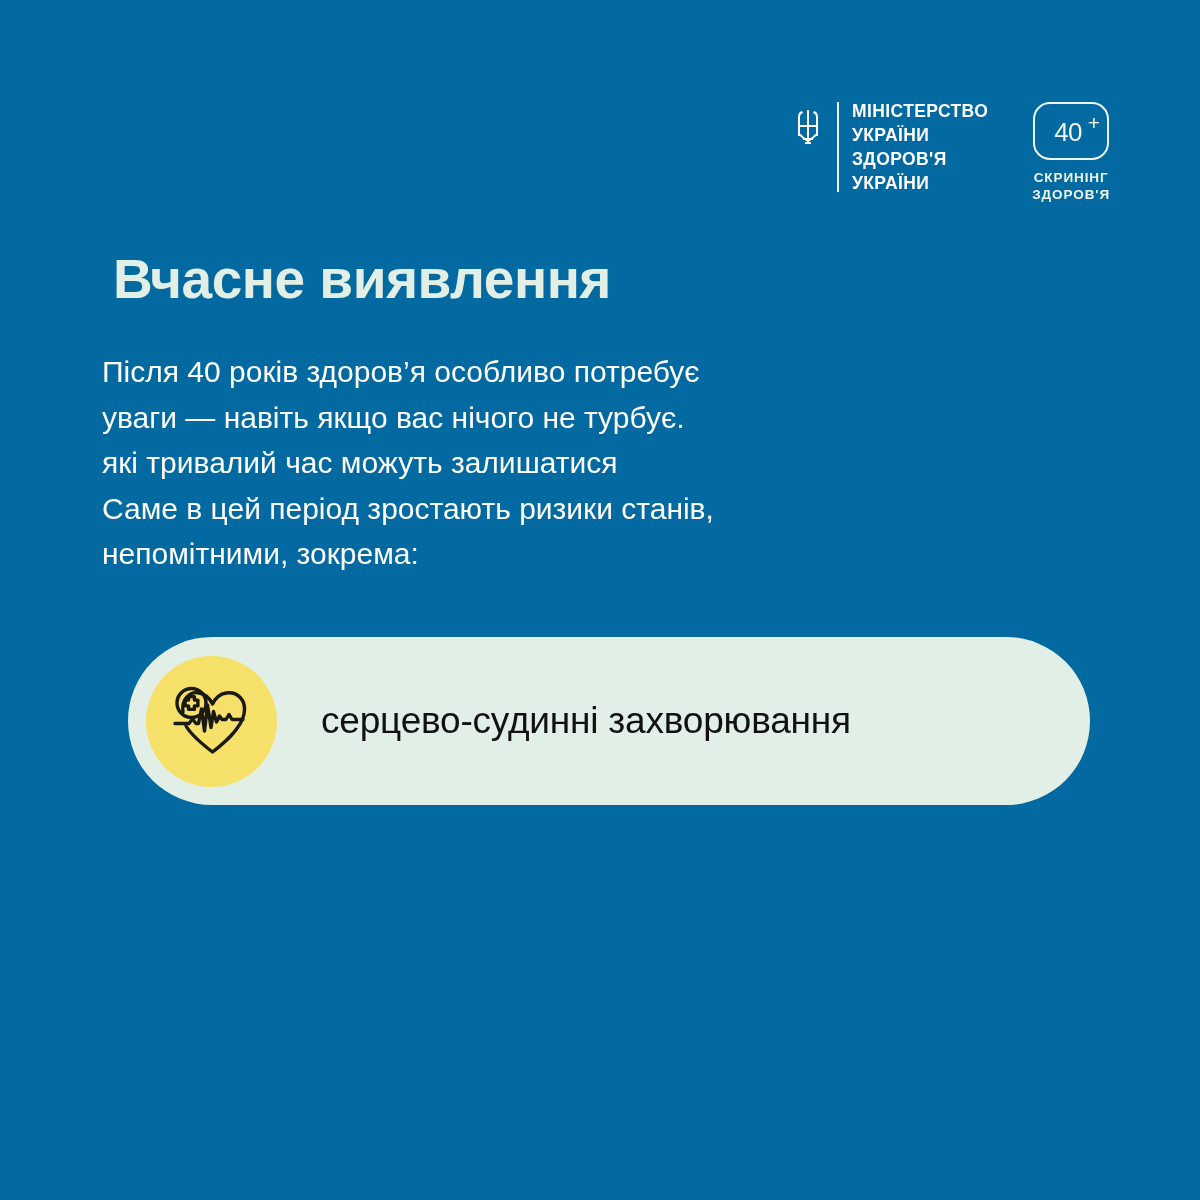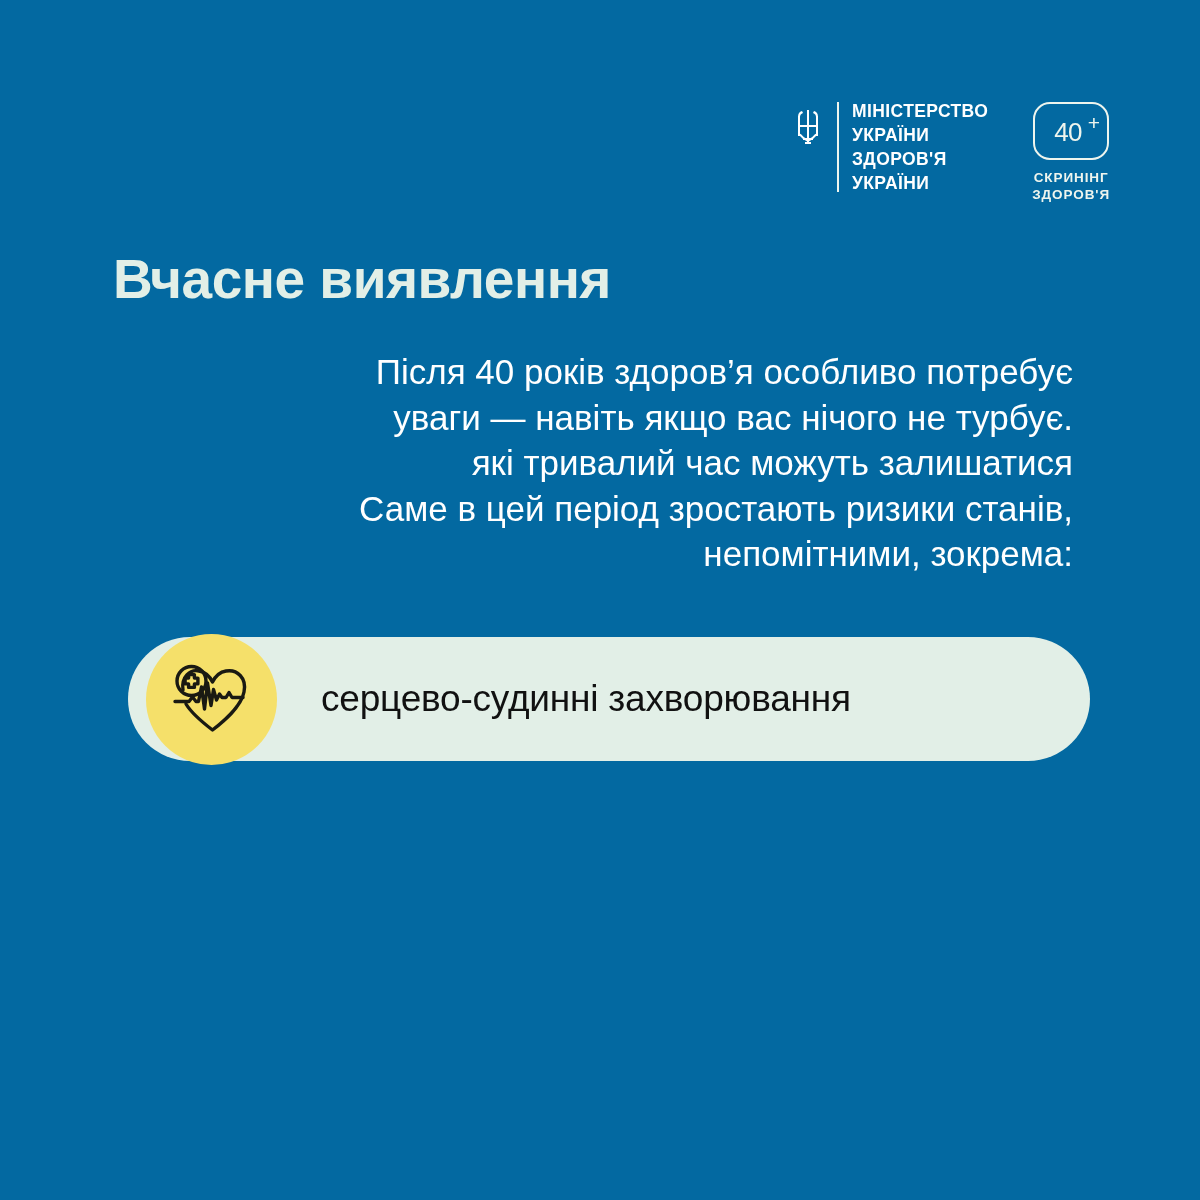--- a/index.html
+++ b/index.html
@@ -136,43 +136,42 @@
     font-size: 55px;
     line-height: 78px;
     font-weight: bold;
     letter-spacing: -0.5px;
     white-space: nowrap;
   }
 
   
   .body-copy {
     position: absolute;
-    left: 113px;
+    left: 102px;
     top: 349px;
     width: 960px;
     color: #ffffff;
-    font-size: 35px;
+    font-size: 30px;
     line-height: 45.5px;
     font-weight: normal;
-    text-align: right;
   }
 
   .body-copy p { margin: 0; }
 
   
   .cards {
     position: absolute;
     left: 128px;
     top: 637px;
     width: 962px;
   }
 
   .card {
     position: relative;
-    height: 124px;
+    height: 168px;
     background: #e2efe7;
     border-radius: 84px;
     display: flex;
     align-items: center;
     padding-left: 18px;
   }
 
   .card + .card { margin-top: 64px; }
 
   .card-icon {

